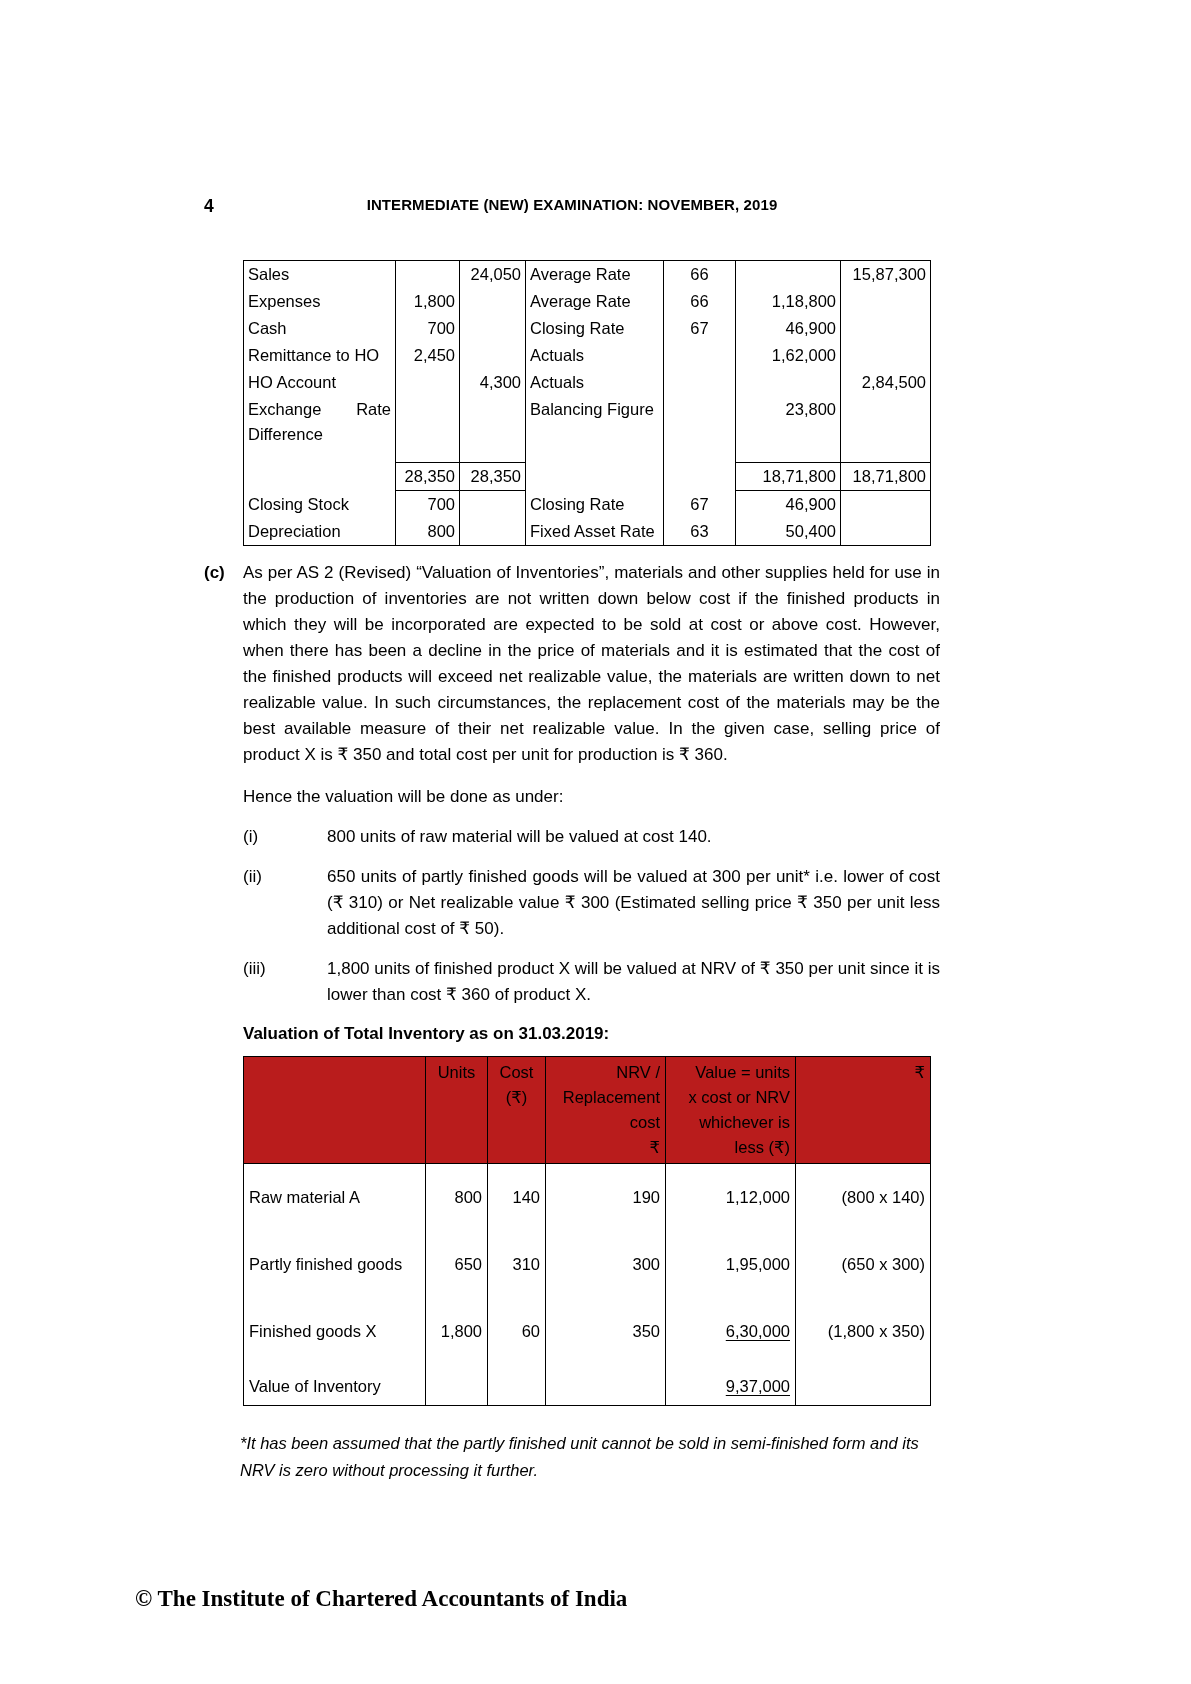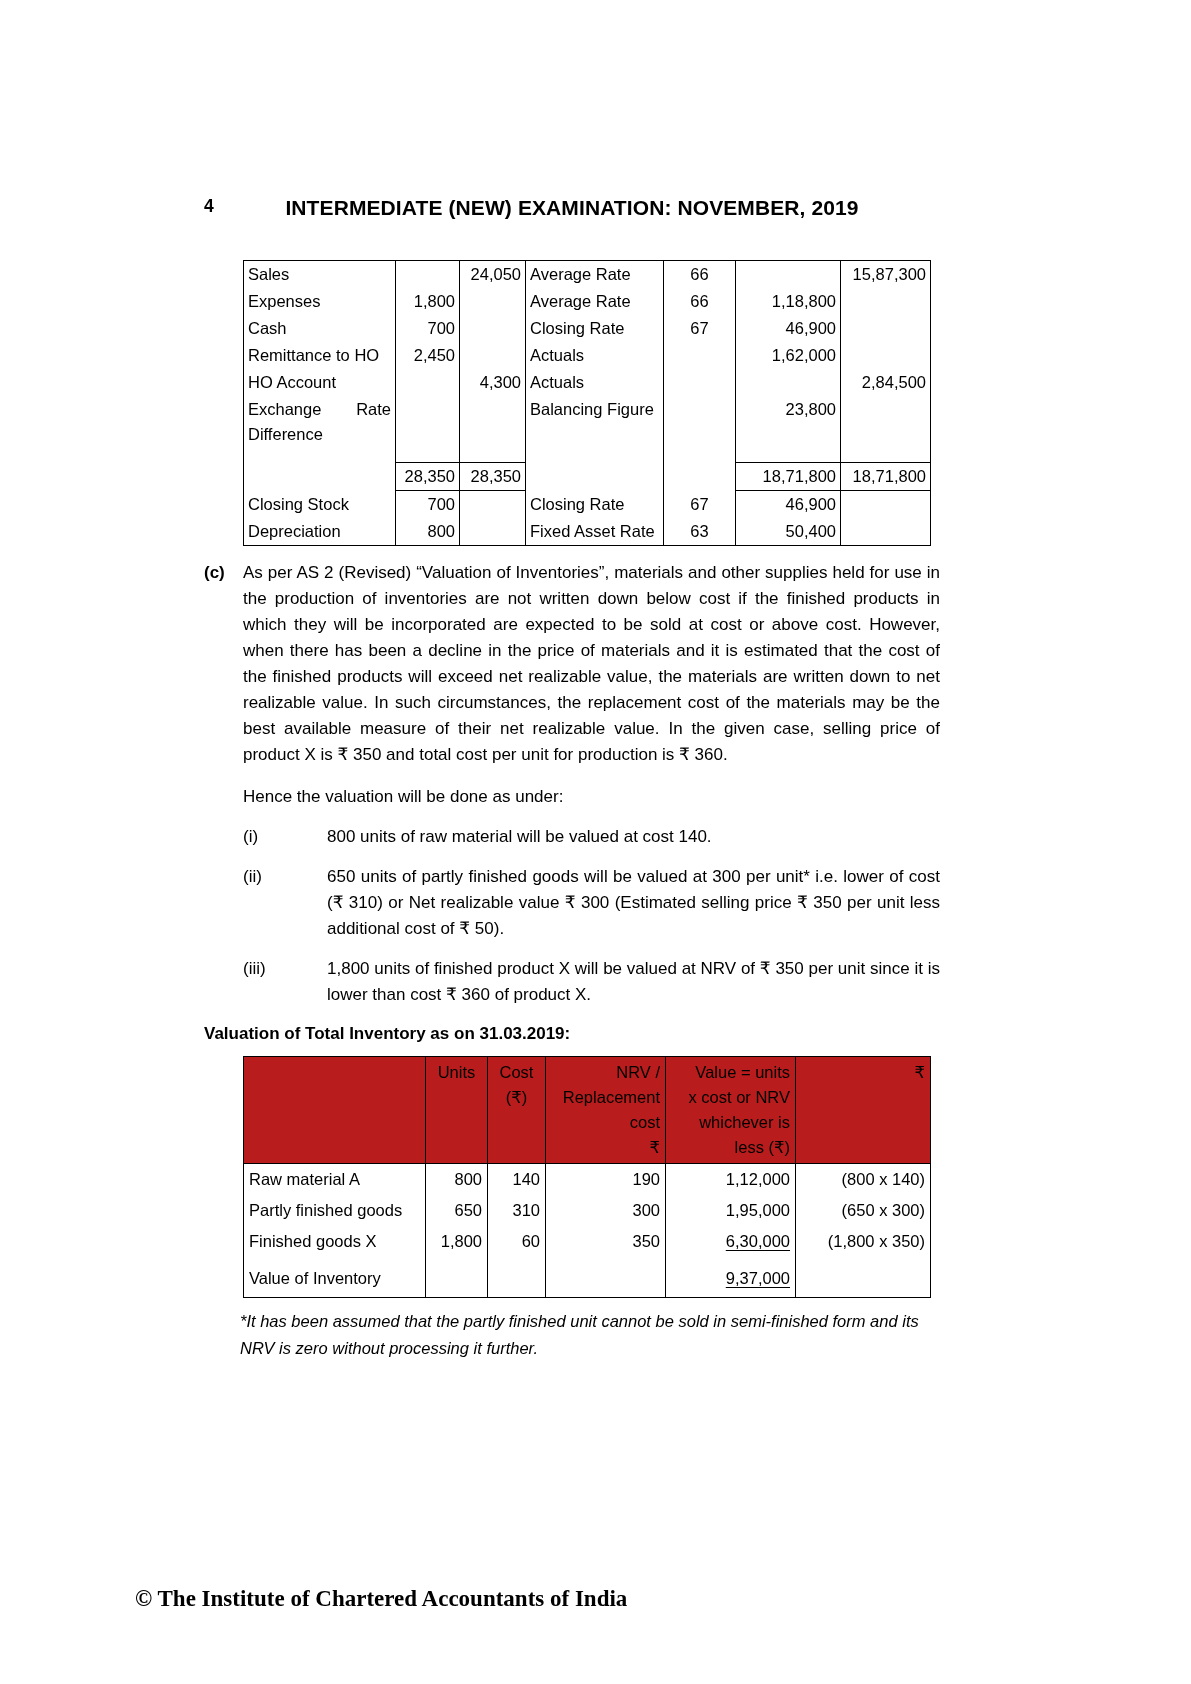--- a/index.html
+++ b/index.html
@@ -1,50 +1,50 @@
 <!DOCTYPE html>
 <html><head>
 <meta charset="utf-8">
 <style>
   html,body{margin:0;padding:0;background:#888;}
   .page{position:relative;width:1191px;height:1684px;background:#ffffff;
         font-family:"Liberation Sans","DejaVu Sans",sans-serif;color:#000;overflow:hidden;}
   .content{position:absolute;left:204px;top:196px;width:736px;}
   .header-row{position:relative;height:24px;}
   .page-num{position:absolute;left:0;top:0;font-weight:bold;font-size:17.5px;}
-  .doc-title{text-align:center;font-weight:bold;font-size:21px;letter-spacing:.1px;}
+  .doc-title{text-align:center;font-weight:bold;font-size:15px;letter-spacing:.1px;}
 
   table{border-collapse:collapse;table-layout:fixed;}
   .doc-table{border:1.4px solid #000;font-size:16.5px;margin-left:39px;}
   .doc-table td{border-left:1px solid #000;border-right:1px solid #000;
                 vertical-align:top;padding:1px 4px;line-height:25px;overflow:hidden;}
   .num{text-align:right;}
   .ctr{text-align:center;}
   .t1{margin-top:40px;width:687px;padding-left:24px;}
   .t1 .tl{border-top:1px solid #000;border-bottom:1px solid #000;}
   .t1 tr.tall td{height:64px;margin-left:31px;}
   .t1 .just{text-align:justify;}
 
   .para-block{display:flex;margin-top:14px;}
   .c-label{width:39px;font-weight:bold;font-size:17px;line-height:26px;flex:none;}
   .c-text{flex:1;text-align:justify;font-size:17px;line-height:26px;}
   .plain{margin-left:39px;font-size:17px;line-height:26px;margin-top:16px;}
   .list-item{display:flex;margin-left:39px;margin-top:14px;}
   .li-label{width:40px;flex:none;font-size:17px;line-height:26px;}
   .li-text{flex:1;text-align:justify;font-size:17px;line-height:26px;margin-left:44px;}
-  .bold-heading{margin-top:16px;font-weight:bold;font-size:17px;}
+  .bold-heading{margin-left:39px;margin-top:16px;font-weight:bold;font-size:17px;}
 
   .t2{margin-top:12px;width:687px;}
   .t2 thead td{background:#b91c1c;white-space:pre-line;border-bottom:1px solid #000;
                padding:3px 5px;line-height:25px;}
-  .t2 tbody td{line-height:27px;padding:2px 5px;margin-left:20px;}
+  .t2 tbody td{line-height:27px;padding:20px 5px;margin-left:20px;}
   .t2 tr.lastrow td{padding-top:8px;padding-bottom:5px;}
   .u{text-decoration:underline;text-underline-offset:3px;}
 
-  .footnote{margin-left:36px;margin-top:10px;font-style:italic;font-size:16.5px;
+  .footnote{margin-left:36px;margin-top:24px;font-style:italic;font-size:16.5px;
             line-height:27px;width:700px;}
   .footer{position:absolute;left:135px;top:1586px;font-family:"Liberation Serif","DejaVu Serif",serif;
           font-weight:bold;font-size:23px;}
 </style>
 </head>
 <body>
 
 <div class="page">
   <div class="content">
 

